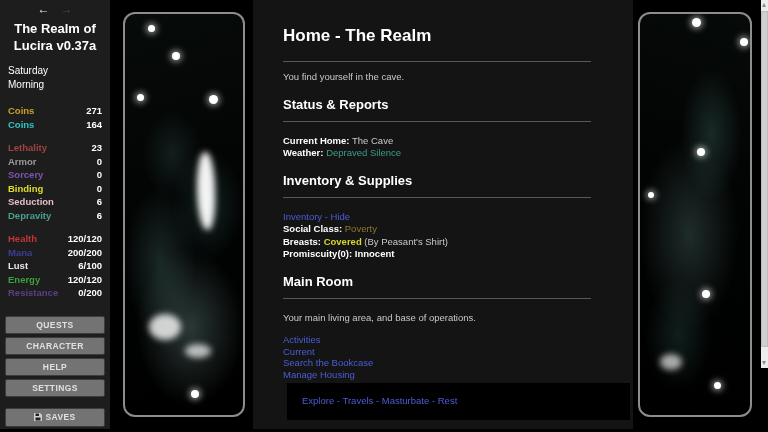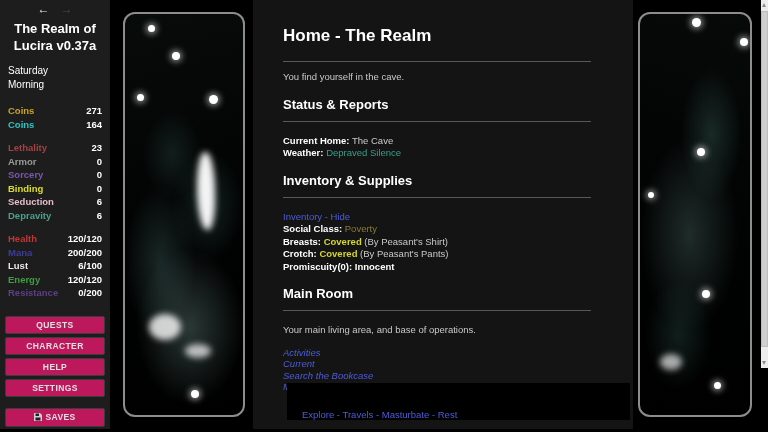--- a/index.html
+++ b/index.html
@@ -14,21 +14,21 @@
   .nav-btn { width:13px; height:13px; line-height:12px; text-align:center; font-size:12px; font-weight:bold;
              color:#e8e8e8; cursor:pointer; }
   .nav-btn.disabled { color:#4a4a4a; }
   .sb-title { text-align:center; color:#fff; font-weight:bold; font-size:13px; line-height:17px; margin:4px 0 10px; }
   .sb-block { margin:0 0 10px;text-align:right; }
   .srow { display:flex; justify-content:space-between; padding:0 8px; font-size:9.5px; line-height:13.5px; }
   .srow .lbl { font-weight:bold; }
   .srow .val { color:#fff; font-weight:bold; }
   .day-block { padding:0 8px; font-weight:normal; color:#fff; font-size:10px; line-height:14px; margin-bottom:12px; }
   .sb-buttons { margin-top:16px; }
-  .sb-btn { display:block; width:100px; margin:0 auto 3px; background:#be185d; border:1px solid #3c3c3c;
+  .sb-btn { display:block; width:100px; margin:0 auto 3px; background:#737373; border:1px solid #3c3c3c;
             color:#e0e0e0; font-size:8.5px; font-weight:bold; letter-spacing:.4px; text-align:center;
             padding:3px 0; border-radius:2px; cursor:pointer; font-family:"Liberation Sans",sans-serif; }
   .sb-gap { height:8px; }
   .btn-ico { display:inline-block; vertical-align:-1px; margin-right:3px; }
 
   
   .cave-col { position:relative; background:#000; flex:none; }
   .col-left { width:143px; }
   .col-right { width:128px; }
   .cave-img { position:absolute; border:2px solid #8d8d8d; border-radius:12px; overflow:hidden;
@@ -56,21 +56,21 @@
   .h2 { color:#fff; font-size:13px; font-weight:bold; margin:0 0 9px; }
   .sec-gap { height:13px; }
   .line { line-height:12.5px; }
   .line b { color:#fff; }
   a.gl, .gl { color:#4d5cd8; text-decoration:none; cursor:pointer; }
   .cov { color:#d6d62c; font-weight:bold; }
   .weather-val { color:#3d9c89; }
   .poverty { color:#8a7a30; }
   .room-links .line { line-height:11.5px; }
   .footer-bar { position:absolute; left:34px; right:3px; top:383px; height:37px; background:#000;
-                padding:26px 0 0 15px; }
+                padding:12px 0 0 15px; }
 
   
   .scroll { width:7px; flex:none; background:#000; position:relative; }
   .track { position:absolute; top:0; left:0; width:7px; height:368px; background:#ececec; }
   .thumb { position:absolute; top:11px; left:0; width:7px; height:336px; background:#cfcfcf; border:1px solid #bdbdbd; }
   .arr { position:absolute; left:1px; width:0; height:0; border-left:2.5px solid transparent; border-right:2.5px solid transparent; }
   .arr.up { top:3px; border-bottom:4px solid #8a8a8a; }
   .arr.dn { bottom:3px; border-top:4px solid #8a8a8a; }
 </style>
 </head>
@@ -208,35 +208,30 @@
     <div class="line">
       <b>Social Class:</b>
       <span class="poverty">Poverty</span>
     </div>
     <div class="line">
       <b>Breasts:</b>
       <span class="cov">Covered</span>
       <span>(By Peasant's Shirt)</span>
     </div>
     <div class="line">
-      <b>Crotch:</b>
-      <span class="cov">Covered</span>
-      <span>(By Peasant's Pants)</span>
-    </div>
-    <div class="line">
       <b>Promiscuity(0):</b>
       <b>Innocent</b>
     </div>
 
     <div class="sec-gap"></div>
     <div class="h2">Main Room</div>
     <hr class="rule">
     <div class="sec-gap"></div>
     <p class="line" style="margin-bottom:10px;">Your main living area, and base of operations.</p>
-    <div class="room-links" style="margin-top:10px;font-style:italic;">
+    <div class="room-links" style="margin-top:10px;">
       <div class="line"><span class="gl">Activities</span></div>
       <div class="line"><span class="gl">Current</span></div>
       <div class="line"><span class="gl">Search the Bookcase</span></div>
       <div class="line"><span class="gl">Manage Housing</span></div>
     </div>
 
     <div class="footer-bar">
       <span class="gl">Explore</span><span class="gl"> - </span><span class="gl">Travels</span><span class="gl"> - </span><span class="gl">Masturbate</span><span class="gl"> - </span><span class="gl">Rest</span>
     </div>
   </main>

